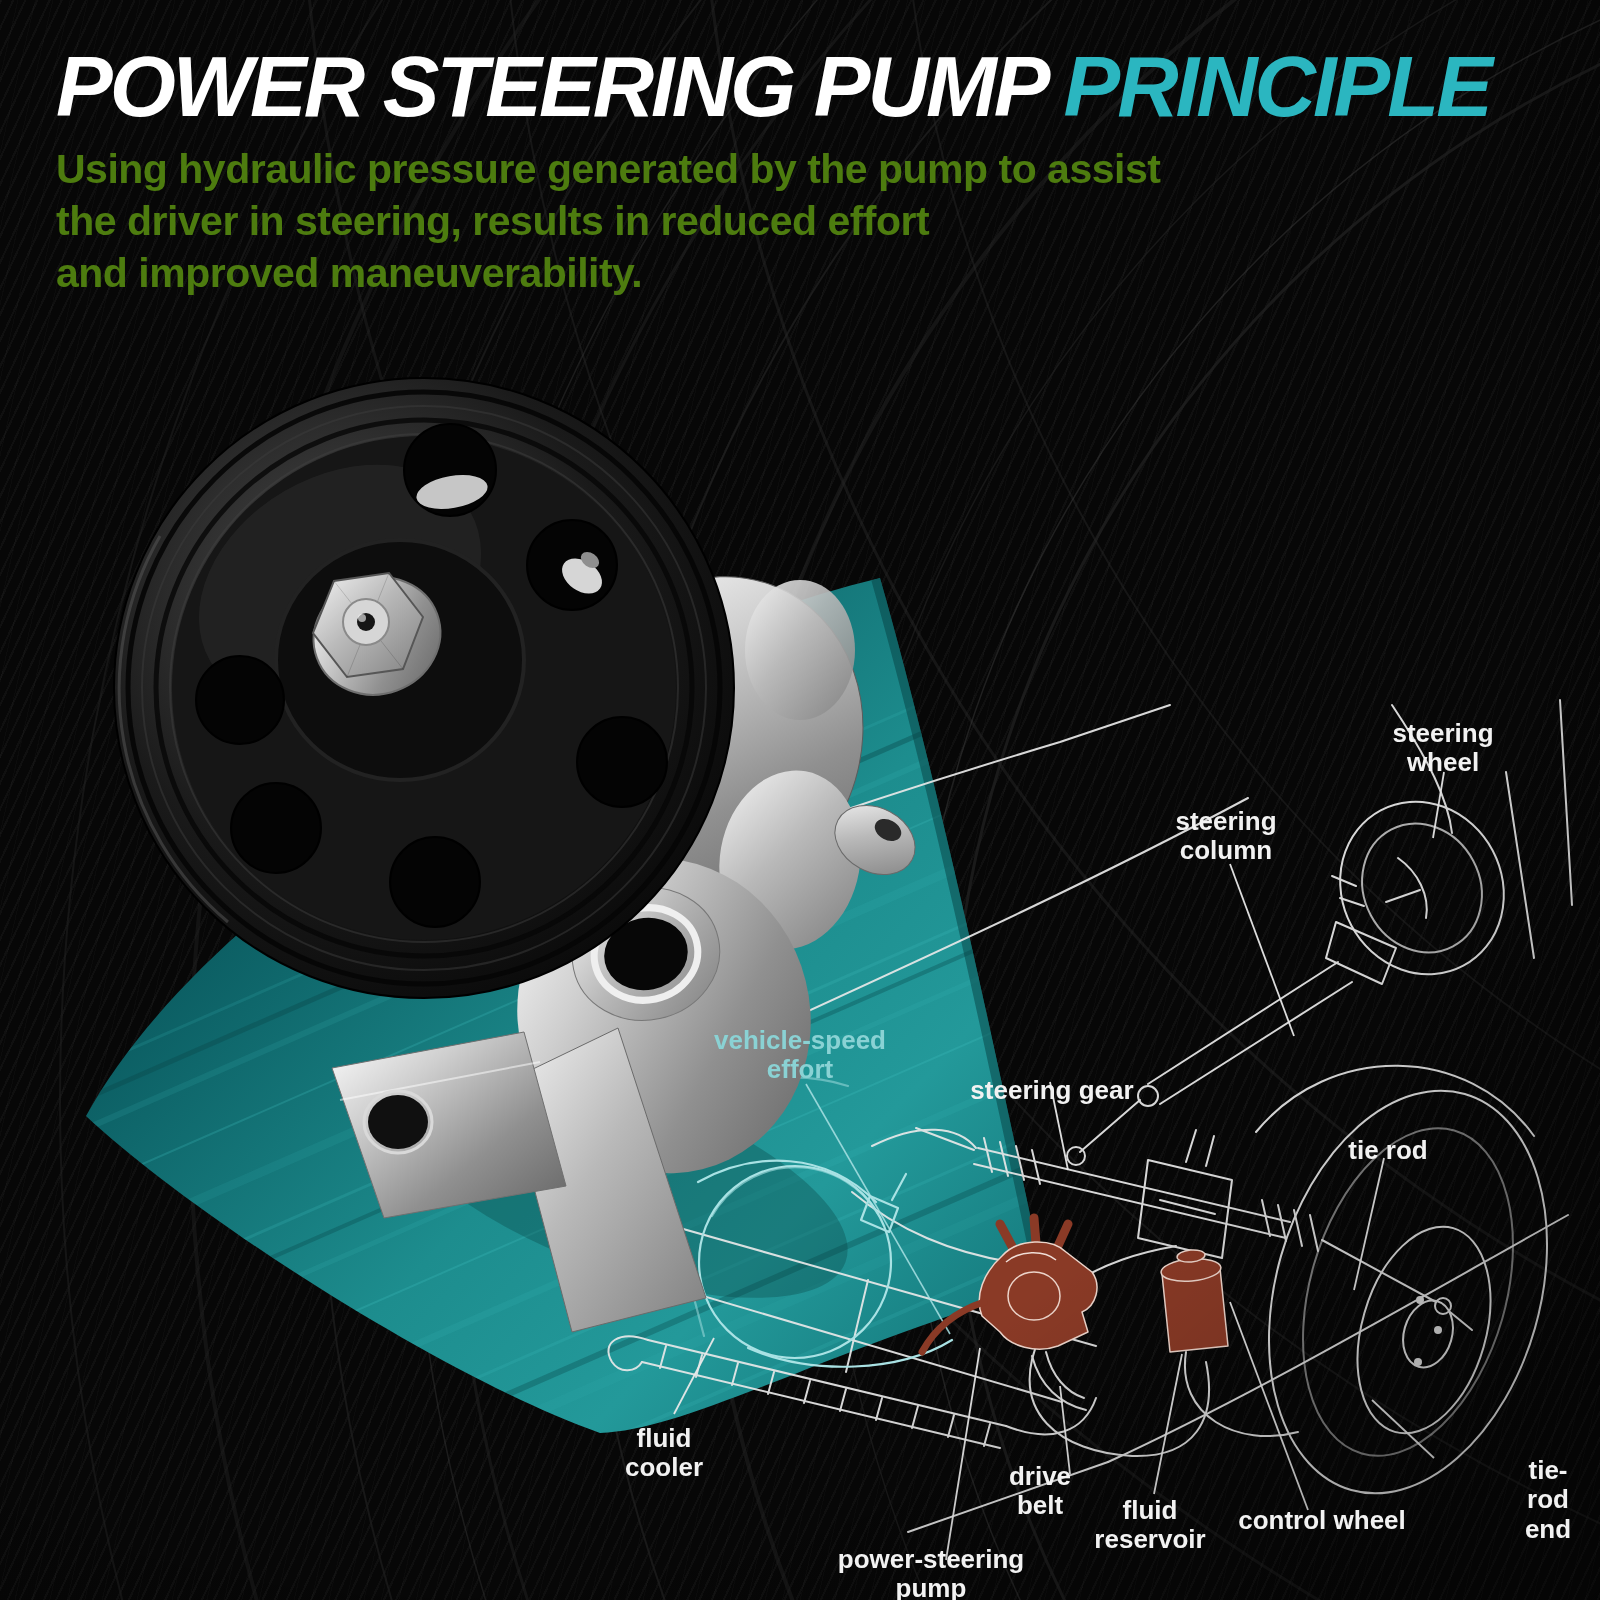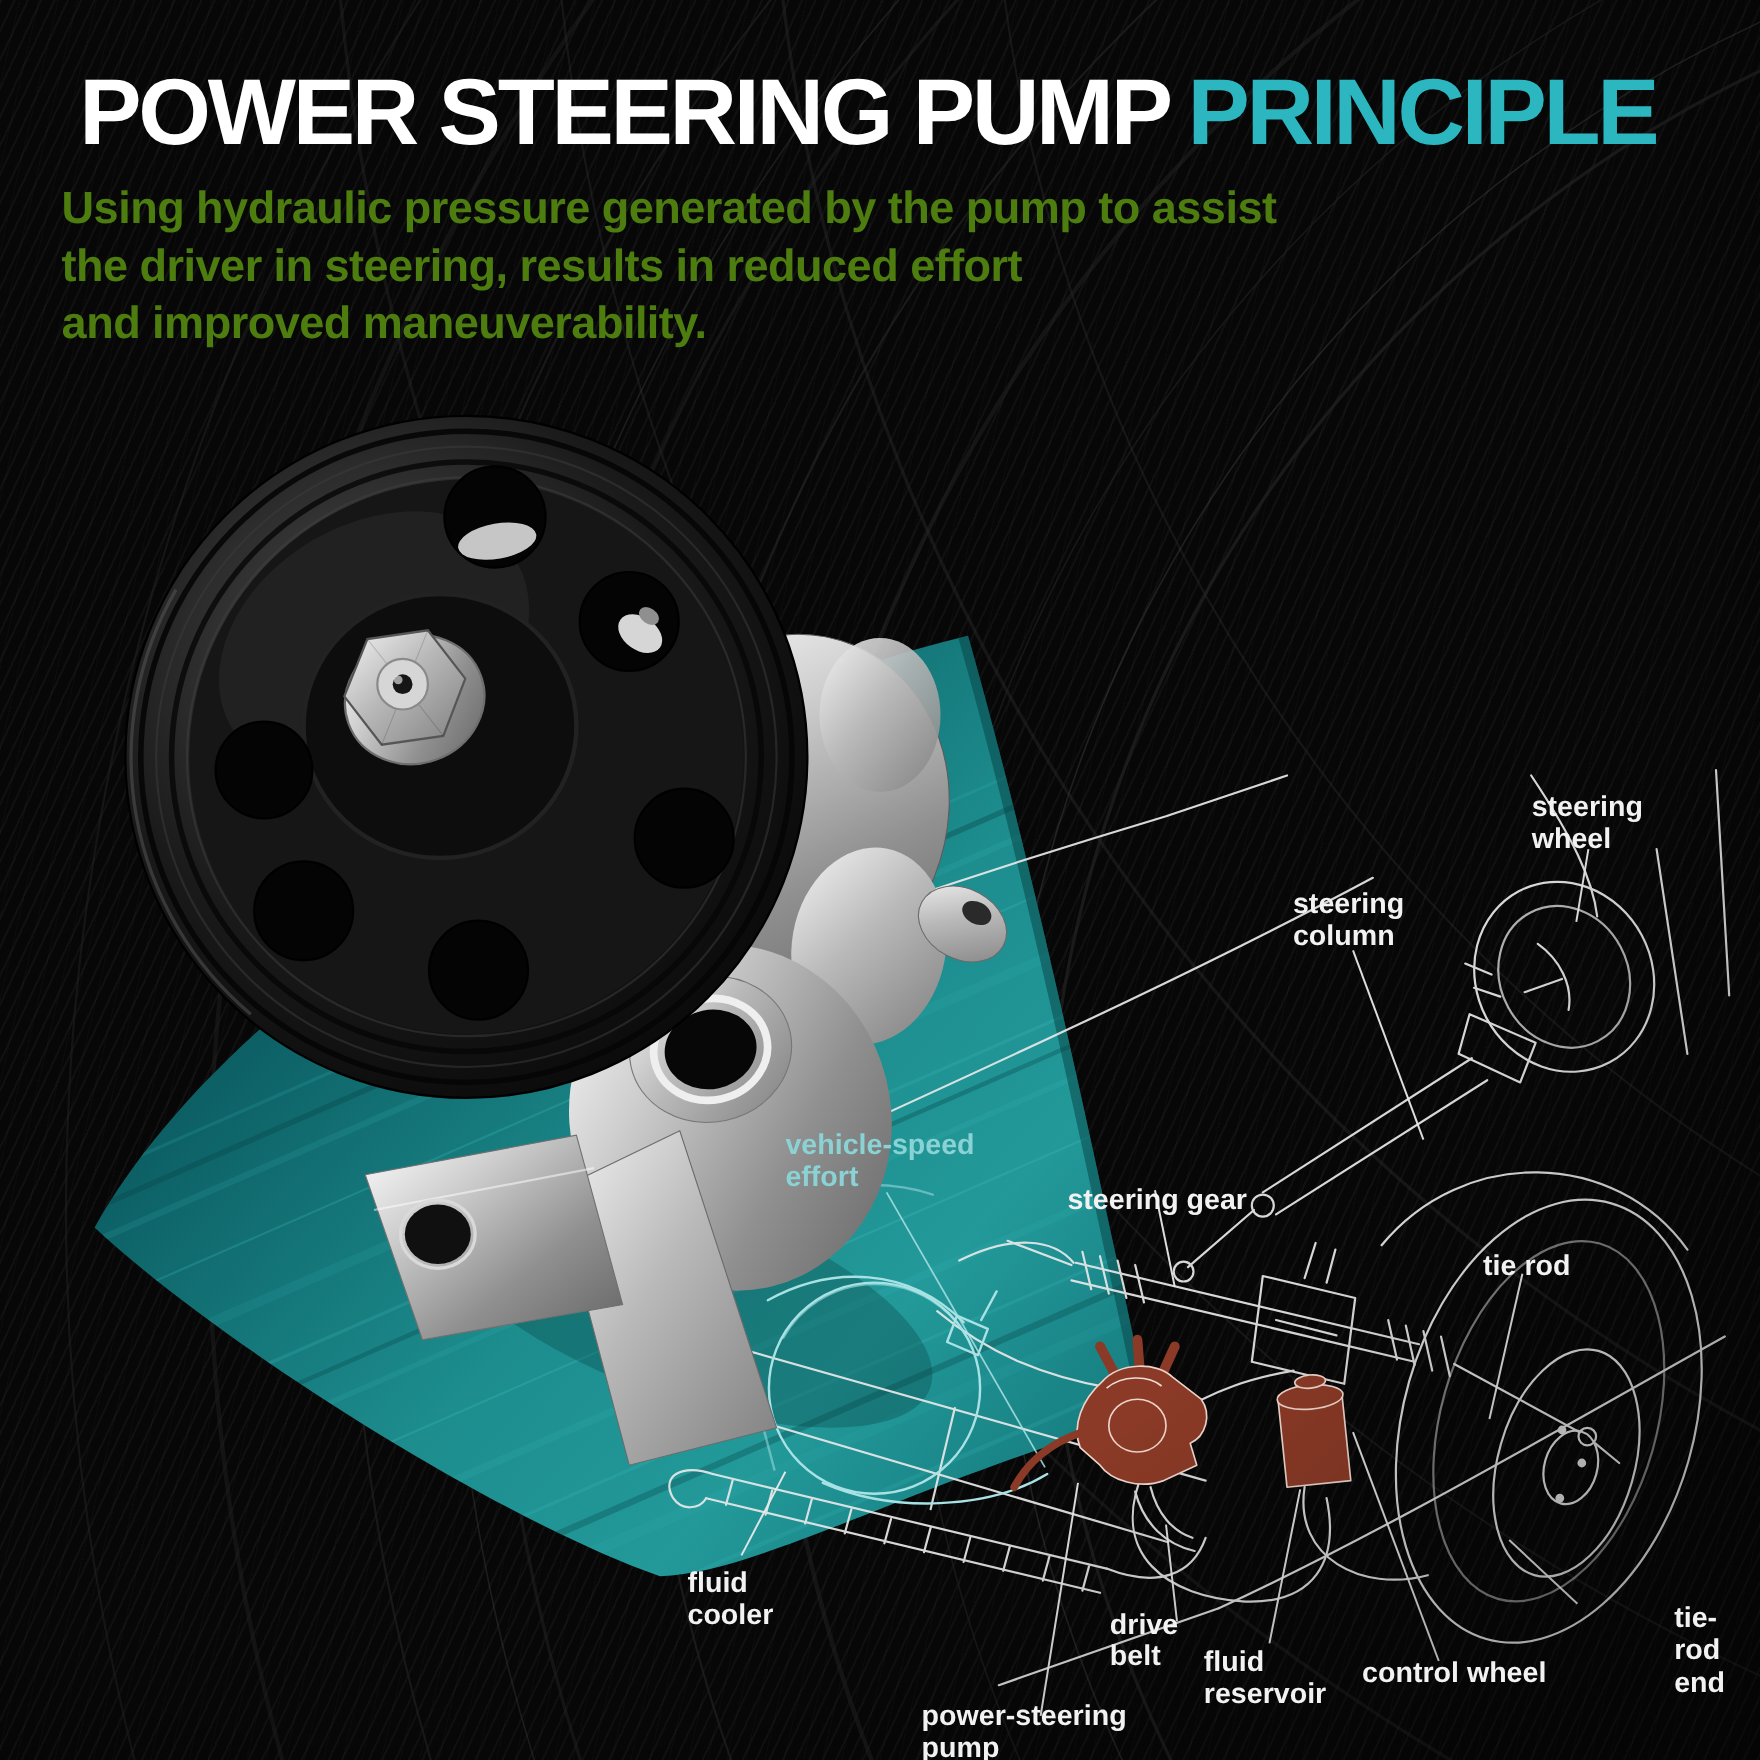--- a/index.html
+++ b/index.html
@@ -14,30 +14,30 @@
       repeating-linear-gradient(115deg, rgba(255,255,255,0.035) 0 2px, rgba(255,255,255,0) 2px 11px),
       repeating-linear-gradient(103deg, rgba(255,255,255,0.018) 0 1px, rgba(255,255,255,0) 1px 17px);
   }
   .scene{position:absolute;inset:0;}
   .vignette{
     position:absolute;inset:0;pointer-events:none;
     background:radial-gradient(120% 120% at 28% 30%, rgba(0,0,0,0) 52%, rgba(0,0,0,0.55) 100%);
   }
   header{position:absolute;left:56px;top:42px;right:30px;z-index:5;}
   h1{
-    margin:16px;font-size:85px;font-weight:bold;letter-spacing:-3px;
-    line-height:1.05;color:#ffffff;white-space:nowrap;
+    margin:0;font-size:85px;font-weight:bold;letter-spacing:-3px;
+    line-height:1.05;color:#ffffff;white-space:nowrap;font-style:italic;
   }
   h1 .accent{color:var(--accent,#2bb6c0);margin-left:16px;}
   .subtitle{
     margin-top:12px;font-size:41px;font-weight:bold;color:#4d7c0f;
     line-height:1.27;letter-spacing:-0.5px;white-space:pre-line;
   }
   .dlabel{
-    position:absolute;transform:translateX(-50%);
+    position:absolute;transform:translateX(-50%);text-align:center;
     font-size:26px;font-weight:bold;color:var(--label,#f2f2f2);
     line-height:1.13;white-space:pre-line;z-index:4;
   }
   .dlabel.teal{color:var(--sensor-label,#8ad2d4);}
   
   .dl{stroke:var(--diagram-line,#e9e9e9);fill:none;stroke-width:2;stroke-linecap:round;stroke-linejoin:round;}
   .tl{stroke:#a9e2e4;fill:none;stroke-width:2.2;stroke-linecap:round;stroke-linejoin:round;}
   .leader{stroke:var(--diagram-line,#e9e9e9);stroke-width:1.8;fill:none;opacity:.95;}
   .brownfill{fill:var(--highlight-part,#8a3a26);stroke:#ecd4ca;stroke-width:1.5;stroke-linejoin:round;}
   .arc{fill:none;}

